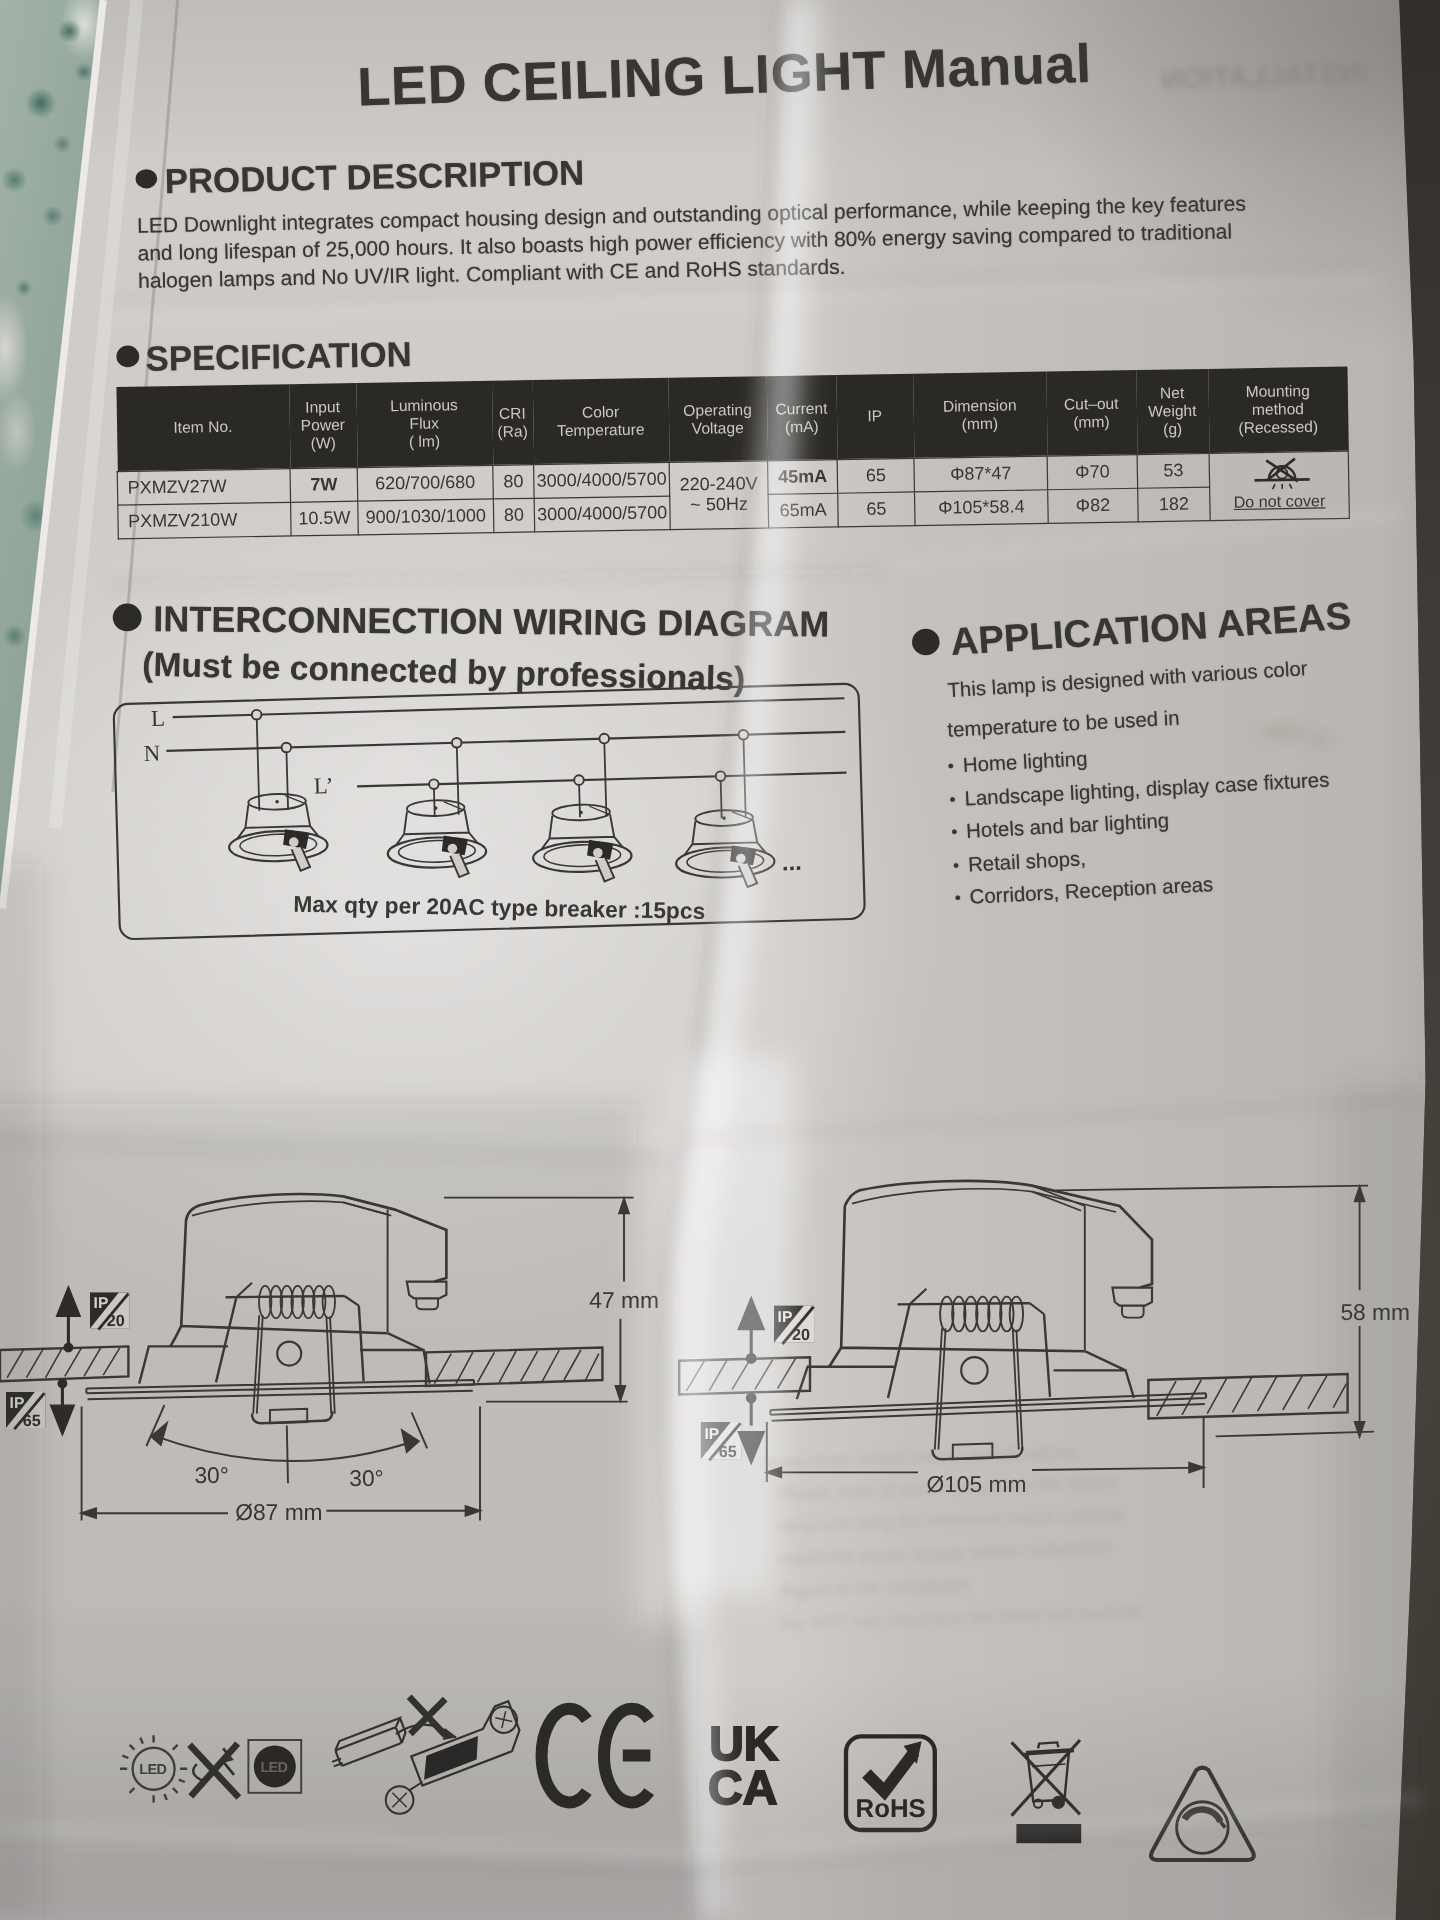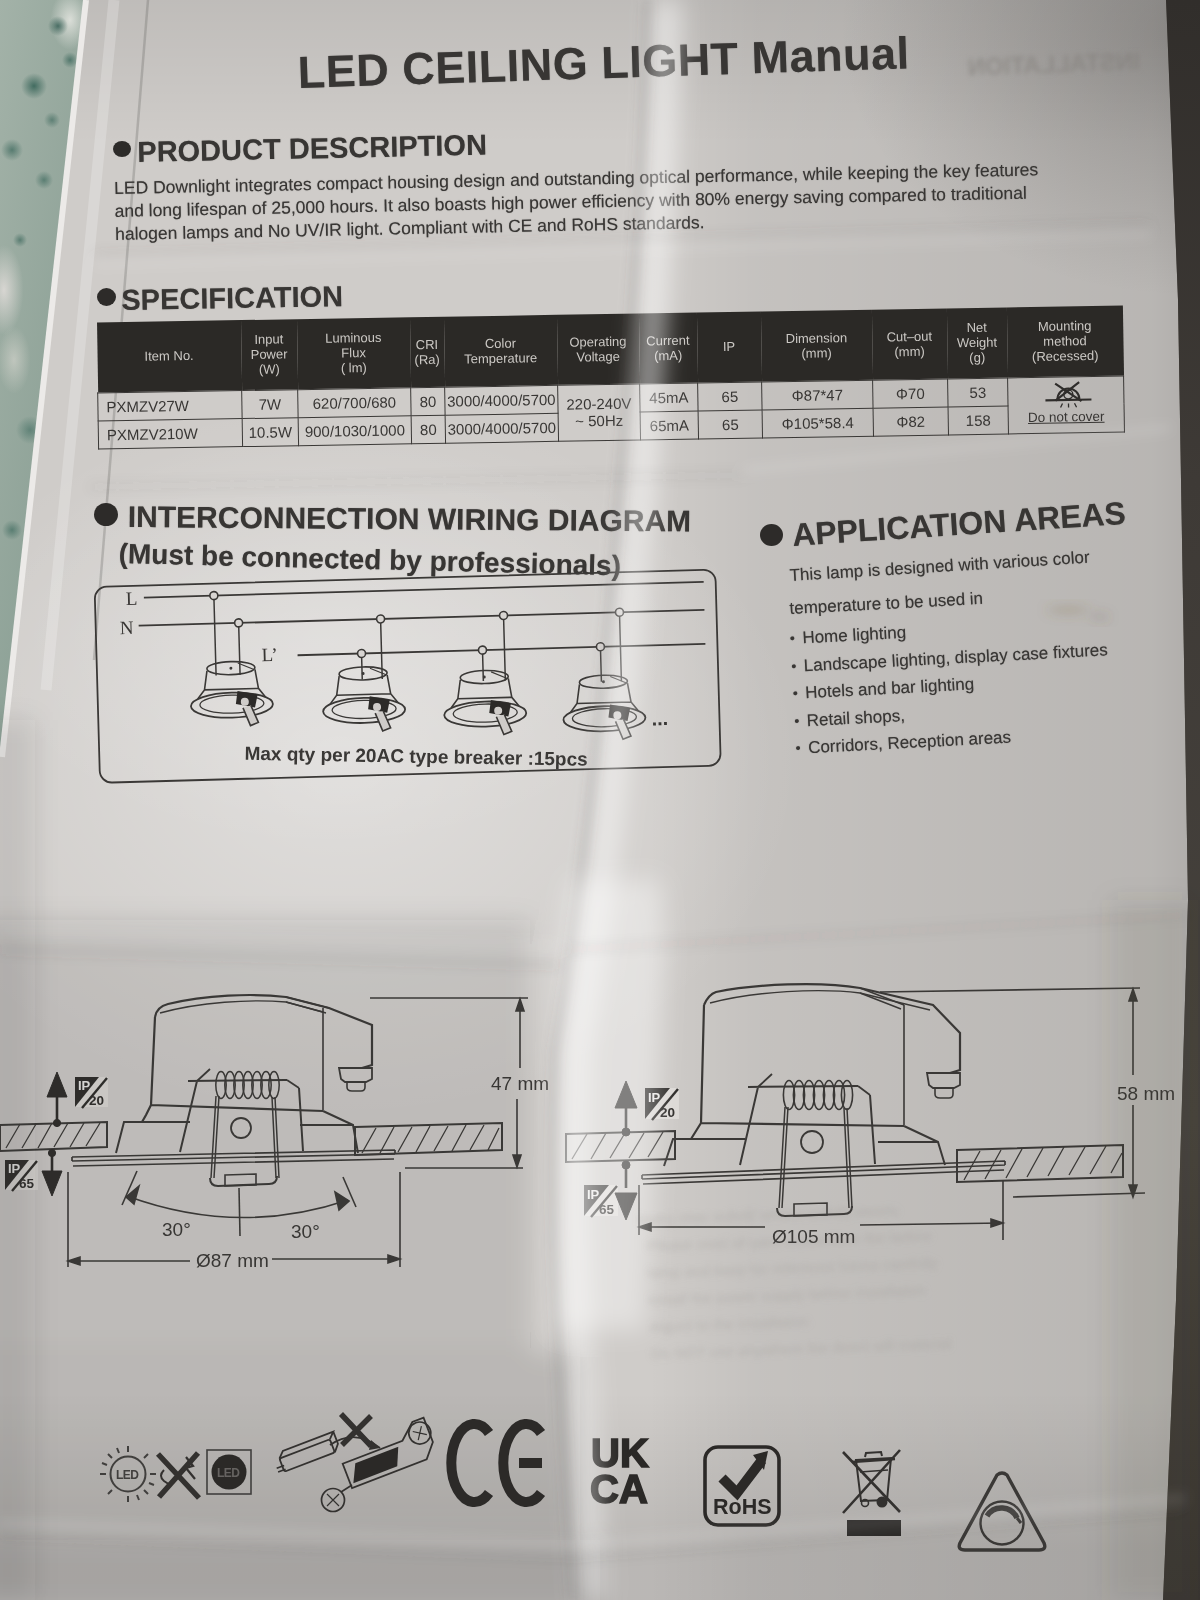--- a/index.html
+++ b/index.html
@@ -93,26 +93,26 @@
         <th style="font-weight:normal;">Operating<br>Voltage</th>
         <th style="font-weight:normal;">Current<br>(mA)</th>
         <th style="font-weight:normal;">IP</th>
         <th style="font-weight:normal;">Dimension<br>(mm)</th>
         <th style="font-weight:normal;">Cut–out<br>(mm)</th>
         <th style="font-weight:normal;">Net<br>Weight<br>(g)</th>
         <th style="font-weight:normal;">Mounting<br>method<br>(Recessed)</th>
       </tr>
       <tr class="ink" style="font-size:15px;height:28px;text-align:center;">
         <td style="border:1.6px solid #3a3836;text-align:left;padding-left:8px;">PXMZV27W</td>
-        <td style="border:1.6px solid #3a3836;">7W</td>
+        <td style="border:1.6px solid #3a3836;font-weight:bold;">7W</td>
         <td style="border:1.6px solid #3a3836;">620/700/680</td>
         <td style="border:1.6px solid #3a3836;">80</td>
         <td style="border:1.6px solid #3a3836;">3000/4000/5700</td>
         <td rowspan="2" style="border:1.6px solid #3a3836;">220-240V<br>~ 50Hz</td>
-        <td style="border:1.6px solid #3a3836;">45mA</td>
+        <td style="border:1.6px solid #3a3836;font-weight:bold;">45mA</td>
         <td style="border:1.6px solid #3a3836;">65</td>
         <td style="border:1.6px solid #3a3836;">Φ87*47</td>
         <td style="border:1.6px solid #3a3836;">Φ70</td>
         <td style="border:1.6px solid #3a3836;">53</td>
         <td rowspan="2" style="border:1.6px solid #3a3836;padding:0;vertical-align:top;">
           
           <svg width="114" height="31" viewBox="0 0 114 31">
             <path d="M36 22.5 L82 22.5" stroke="#2f2d2b" stroke-width="2.2"></path>
             <path d="M48 22 A11 11 0 0 1 70 22" fill="none" stroke="#2f2d2b" stroke-width="2"></path>
             <circle cx="59" cy="17" r="4.5" fill="none" stroke="#2f2d2b" stroke-width="1.4"></circle>
@@ -125,21 +125,21 @@
       <tr class="ink" style="font-size:15px;height:28px;text-align:center;">
         <td style="border:1.6px solid #3a3836;text-align:left;padding-left:8px;">PXMZV210W</td>
         <td style="border:1.6px solid #3a3836;">10.5W</td>
         <td style="border:1.6px solid #3a3836;">900/1030/1000</td>
         <td style="border:1.6px solid #3a3836;">80</td>
         <td style="border:1.6px solid #3a3836;">3000/4000/5700</td>
         <td style="border:1.6px solid #3a3836;">65mA</td>
         <td style="border:1.6px solid #3a3836;">65</td>
         <td style="border:1.6px solid #3a3836;">Φ105*58.4</td>
         <td style="border:1.6px solid #3a3836;">Φ82</td>
-        <td style="border:1.6px solid #3a3836;">158</td>
+        <td style="border:1.6px solid #3a3836;">182</td>
       </tr>
     </tbody>
       </table>
   </div>
 
   <div class="abs dot" style="left:94px;top:503px;width:24px;height:23px;"></div>
 
   <div class="abs ink soft" style="left:128px;top:500px;font-size:30px;font-weight:bold;transform:rotate(0.45deg);transform-origin:0 0;white-space:nowrap;">INTERCONNECTION WIRING DIAGRAM</div>
 
   <div class="abs ink soft" style="left:119px;top:538px;font-size:28px;font-weight:bold;transform:rotate(1.4deg);transform-origin:0 0;white-space:nowrap;">(Must be connected by professionals)</div>

